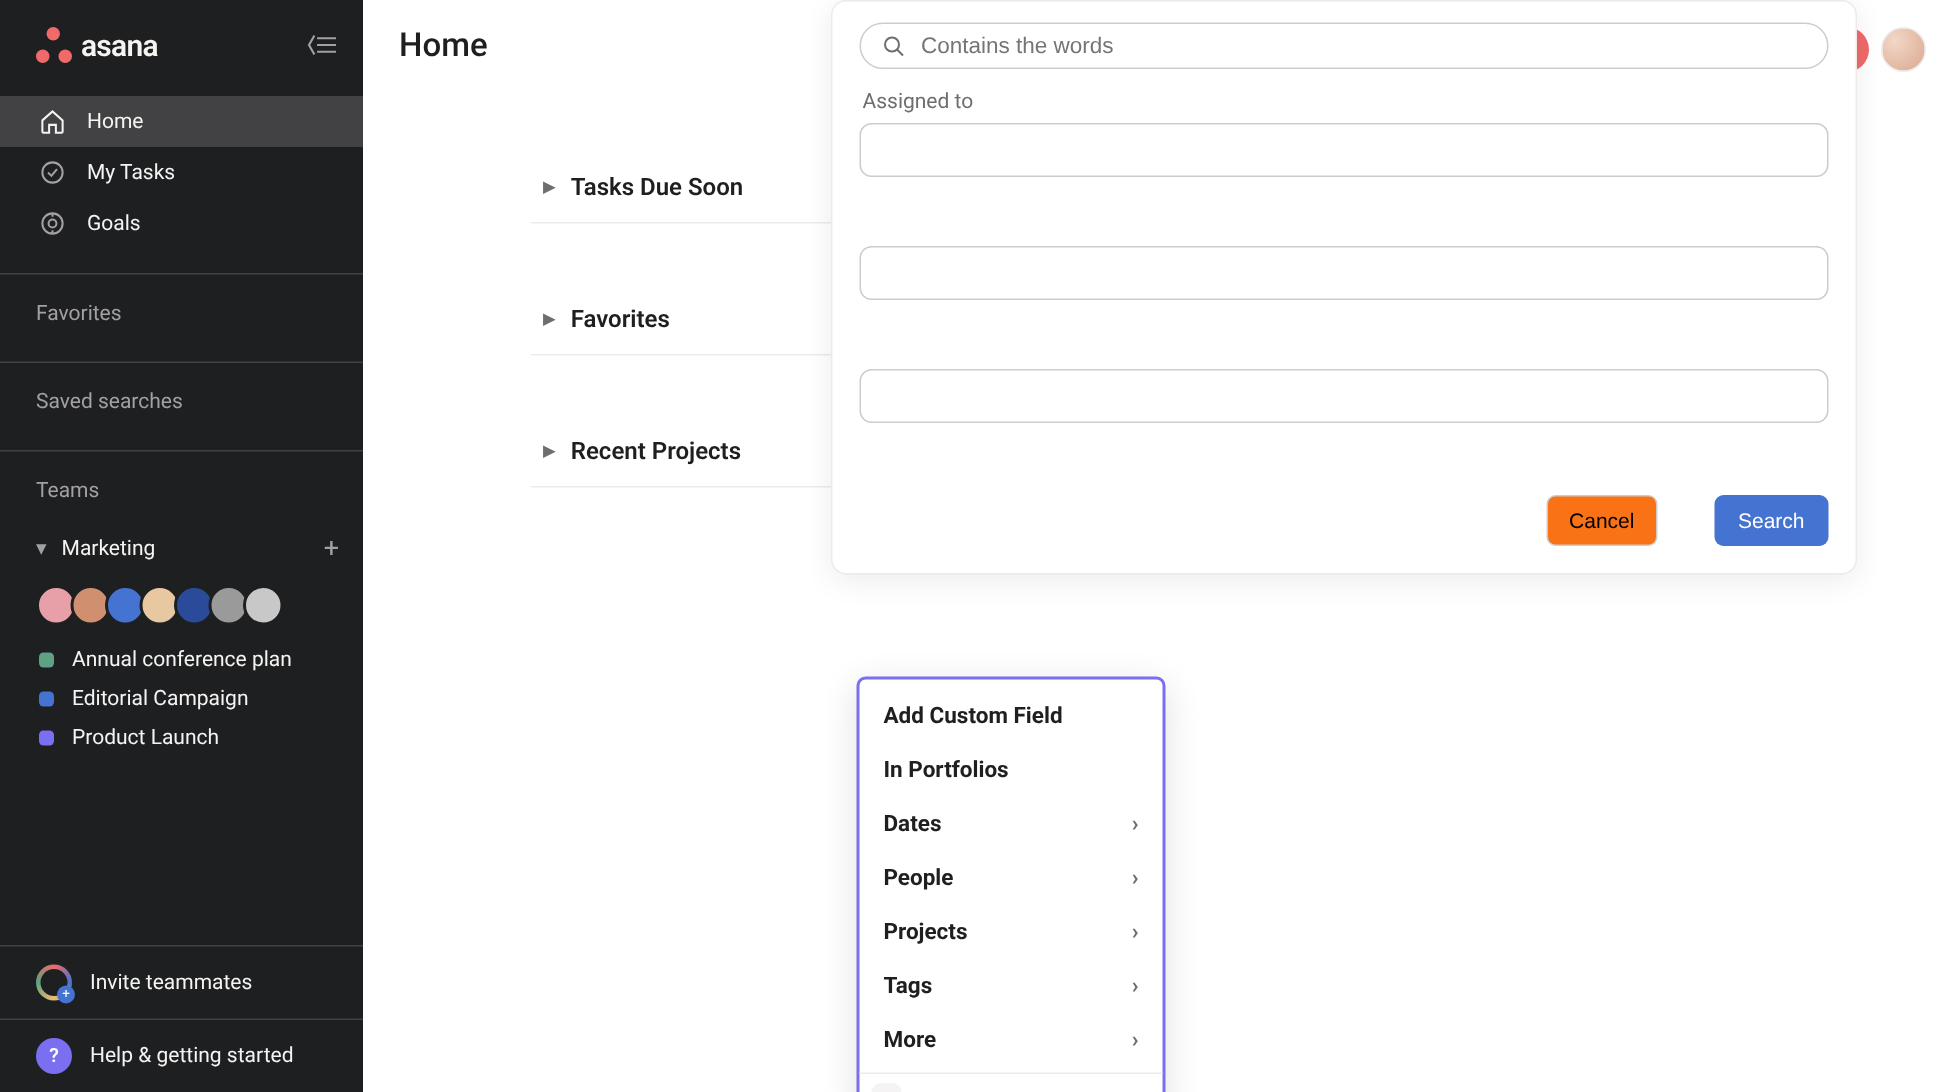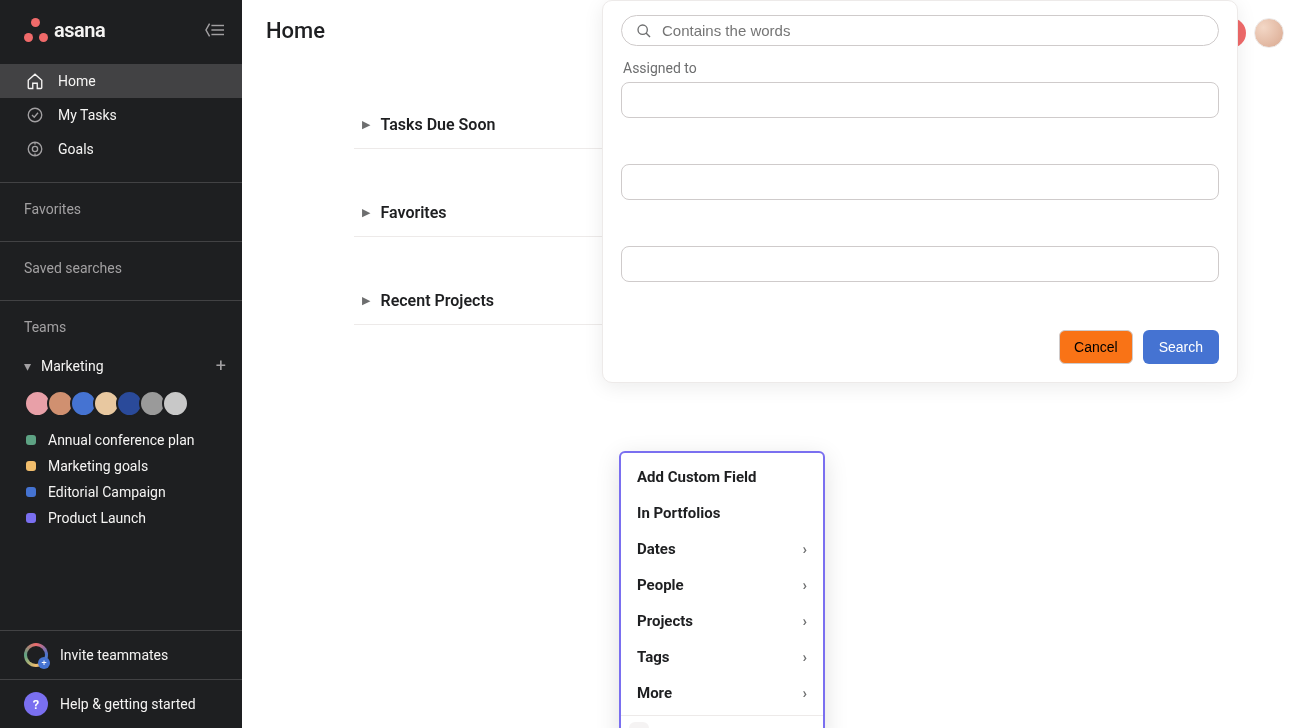--- a/index.html
+++ b/index.html
@@ -50,35 +50,35 @@
 .main-header { padding: 18px 24px; }
 .main-title { font-size: 22px; font-weight:500; }
 
 .section-row { display:flex; align-items:center; gap:10px; padding: 14px 0 14px 8px; border-bottom:1px solid #edeae9; cursor:pointer; }
 .sections { padding: 40px 42px 0 112px; max-width: 760px; }
 .caret { color:#6d6e6f; font-size:11px; }
 .section-label { font-weight:600; font-size:16px; }
 .section-row + .section-row { margin-top: 40px; }
 
 
-.search-panel { position:absolute; top:0; right:62px; width:636px; background:#fff; border:1px solid #edeae9; border-radius:10px; box-shadow:0 4px 20px rgba(0,0,0,.08); padding:14px 18px 18px; }
+.search-panel { position:absolute; top:0; right:62px; width:684px; background:#fff; border:1px solid #edeae9; border-radius:10px; box-shadow:0 4px 20px rgba(0,0,0,.08); padding:14px 18px 18px; }
 .search-input-wrap { border:1px solid #cfcbcb; border-radius:20px; padding:6px 14px; display:flex; align-items:center; gap:10px; }
 .search-input { border:none; outline:none; font-size:15px; flex:1; color:#6d6e6f; }
 .search-icon { color:#6d6e6f; }
 
 .field-label { font-size:14px; color:#6d6e6f; margin:14px 0 6px 2px; }
 .field-input { border:1px solid #cfcbcb; border-radius:8px; height:36px; }
 .field-stack { display:flex; flex-direction:column; }
 .field-stack .field-input + .field-input { margin-top: 46px; } 
 
 .add-filter-row { margin-top:48px; display:flex; align-items:center; }
 .add-filter-btn { background:#f5f3f3; border:none; border-radius:6px; padding:6px 10px; font-size:14px; color:#1e1f21; cursor:pointer; display:flex; align-items:center; gap:6px; }
 .panel-actions { margin-left:auto; display:flex; gap:10px; }
 .btn-cancel { background:#f97316; border:1px solid #cfcbcb; border-radius:6px; padding:8px 14px; font-size:14px; cursor:pointer; }
-.btn-search { background:#4573d2; color:#fff; border:none; border-radius:6px; padding:8px 16px; font-size:14px; cursor:pointer; }
+.btn-search { background:#4573d2; color:#fff; border:none; border-radius:6px; padding:8px 16px; font-size:14px; cursor:pointer;margin-left:28px; }
 
 
 .filter-dropdown { position:absolute; top:104px; left:-2px; width:206px; background:#fff; border:2px solid #7a6ff0; border-radius:6px; box-shadow:0 6px 24px rgba(0,0,0,.12); padding:6px 0 0; z-index:5; }
 .dd-item { display:flex; align-items:center; justify-content:space-between; padding:9px 16px; font-size:15px; cursor:pointer;font-weight:bold; }
 .dd-chevron { color:#6d6e6f; }
 .dd-sep { height:1px; background:#edeae9; margin:4px 0 0; }
 .dd-footer { padding:6px 8px 8px; }
 
 
 .top-avatar { position:absolute; top:18px; right:16px; width:30px; height:30px; border-radius:50%; background: radial-gradient(circle at 30% 30%, #f3d7c6, #d9a88f); border:1px solid #edeae9; }
@@ -158,24 +158,20 @@
       <div class="av" style="background:#2a4a9a"></div>
       <div class="av" style="background:#9a9a9a"></div>
       <div class="av" style="background:#c8c8c8"></div>
     </div>
 
     <div class="proj-item">
       <span class="proj-dot" style="background:#5da283"></span>
       <span>Annual conference plan</span>
     </div>
     <div class="proj-item">
-      <span class="proj-dot" style="background:#f1bd6c"></span>
-      <span>Marketing goals</span>
-    </div>
-    <div class="proj-item">
       <span class="proj-dot" style="background:#4573d2"></span>
       <span>Editorial Campaign</span>
     </div>
     <div class="proj-item">
       <span class="proj-dot" style="background:#7a6ff0"></span>
       <span>Product Launch</span>
     </div>
 
     <div class="sb-bottom">
       <div class="invite-row">

